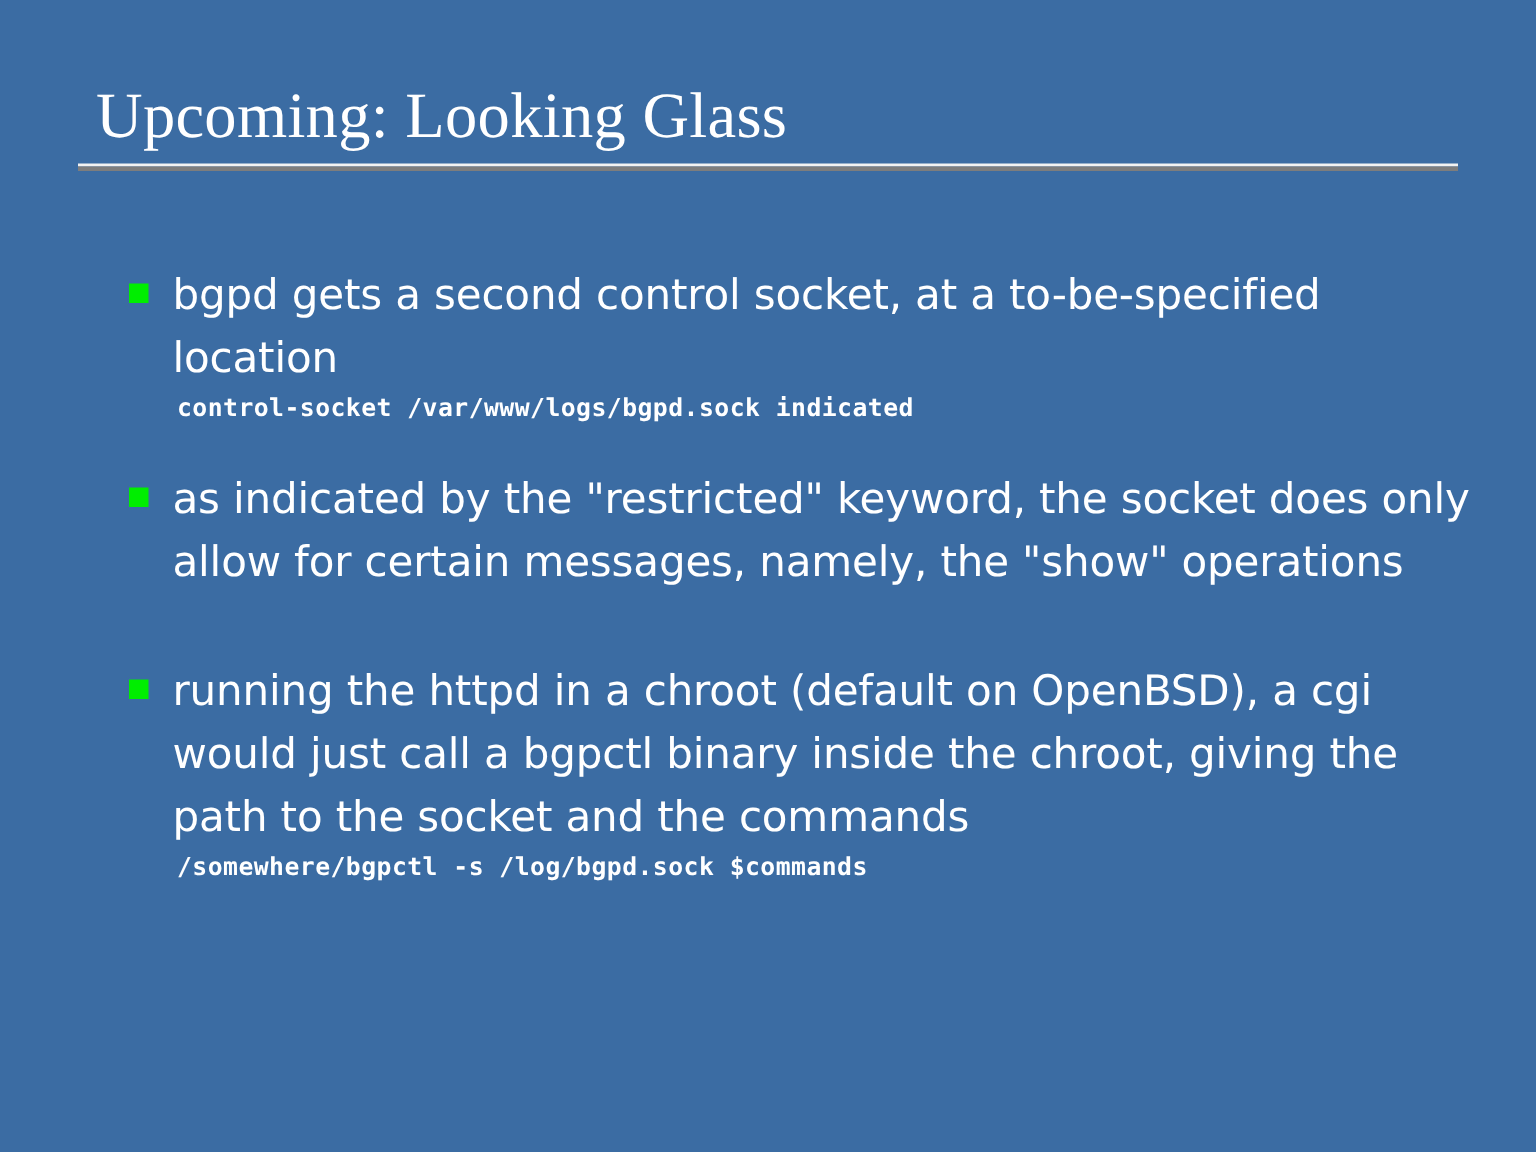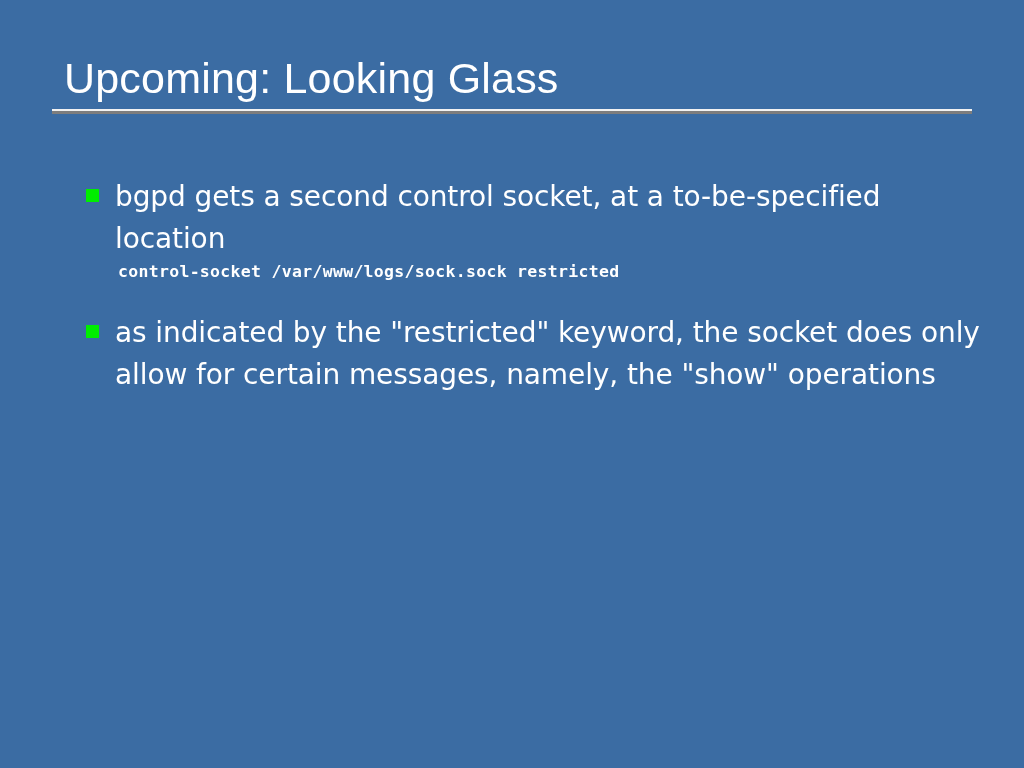--- a/index.html
+++ b/index.html
@@ -24,21 +24,21 @@
 
   
   .title-block {
     position: absolute;
     left: 52px;
     top: 52px;
     width: 920px;
   }
 
   .slide-title {
-    font-family: Liberation Sans, sans-serif;
+    font-family: Liberation Serif, serif;
     font-size: 43px;
     line-height: 52px;
     color: #ffffff;
     letter-spacing: 0.2px;
     white-space: nowrap;
     padding-left: 12px;
     font-weight: 400;
     text-rendering: optimizeLegibility;
   }
 
@@ -110,31 +110,36 @@
     <div class="title-rule"></div>
   </div>
 
   <div class="body-block">
 
     <div class="bullet-group">
       <div class="bullet-row">
         <span class="bullet-marker"></span>
         <span class="bullet-text">bgpd gets a second control socket, at a to-be-specified location</span>
       </div>
-      <div class="code-line">control-socket /var/www/logs/sock.sock restricted</div>
+      <div class="code-line">control-socket /var/www/logs/bgpd.sock indicated</div>
     </div>
 
     <div class="gap-md"></div>
 
     <div class="bullet-group">
       <div class="bullet-row">
         <span class="bullet-marker"></span>
         <span class="bullet-text">as indicated by the "restricted" keyword, the socket does only allow for certain messages, namely, the "show" operations</span>
       </div>
     </div>
 
     <div class="gap-lg"></div>
 
     <div class="bullet-group">
+      <div class="bullet-row">
+        <span class="bullet-marker"></span>
+        <span class="bullet-text">running the httpd in a chroot (default on OpenBSD), a cgi would just call a bgpctl binary inside the chroot, giving the path to the socket and the commands</span>
+      </div>
+      <div class="code-line">/somewhere/bgpctl -s /log/bgpd.sock $commands</div>
     </div>
 
   </div>
 </div>
 
 </body></html>

